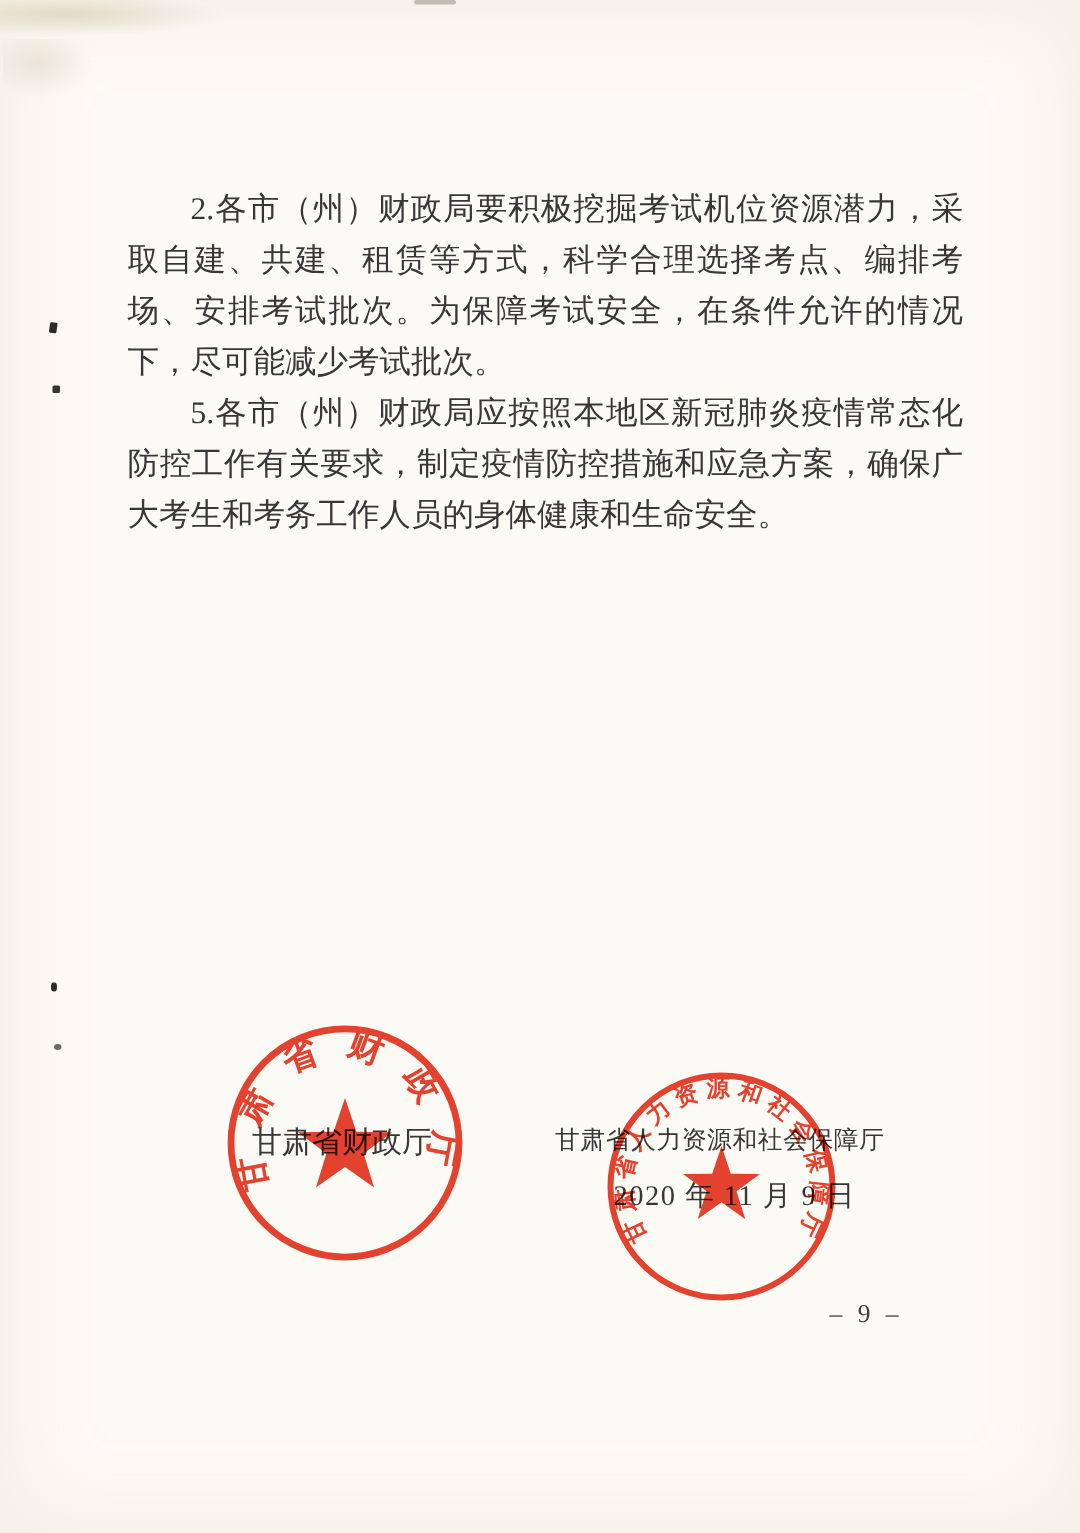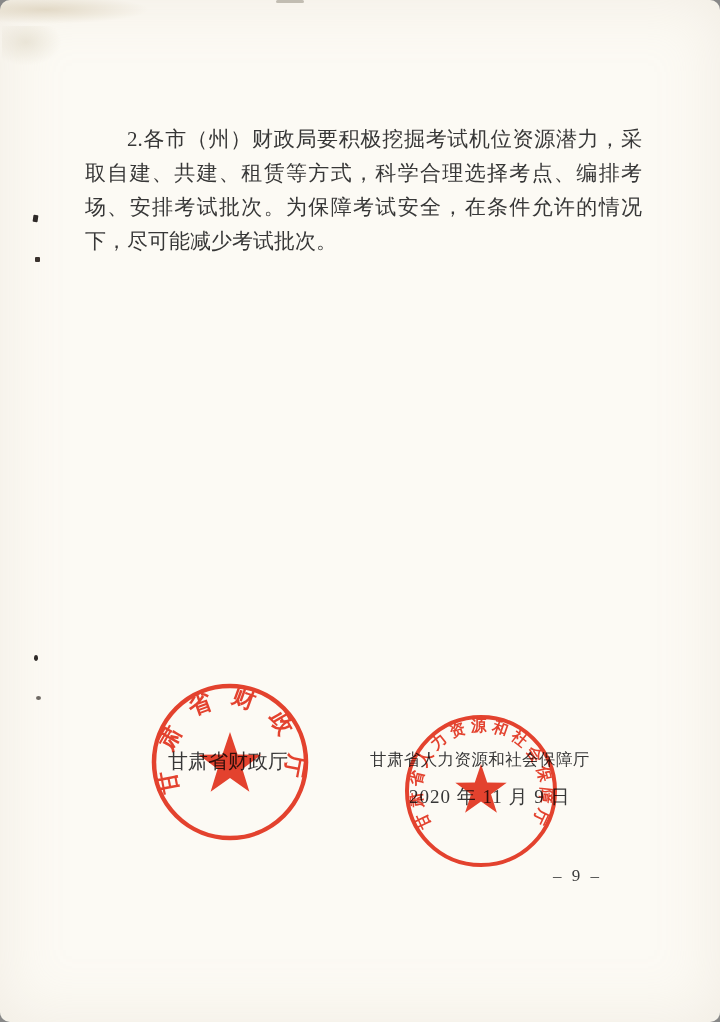--- a/index.html
+++ b/index.html
@@ -48,32 +48,33 @@
   .s4 { left:36px; top:696px; width:5px; height:4px; background:#55504a; border-radius:50%; opacity:.85; }
   .smudge-a { left:0; top:0; width:150px; height:24px;
               background:radial-gradient(ellipse at 30% 40%, rgba(205,190,160,.5), rgba(205,190,160,0) 70%); }
   .smudge-b { left:2px; top:26px; width:60px; height:40px;
               background:radial-gradient(ellipse at 40% 40%, rgba(205,195,170,.35), rgba(205,195,170,0) 70%); }
   .dash-top { left:276px; top:0; width:28px; height:3px; background:#b4afa4; opacity:.8; border-radius:2px; }
 </style>
 </head>
 <body>
 
-<div class="page" style="background: rgb(252, 250, 244); border-radius: 10px;">
+<div class="page" style="background: rgb(252, 250, 244);">
 
   <div class="artifact smudge-a"></div>
   <div class="artifact smudge-b"></div>
   <div class="artifact dash-top"></div>
   <div class="artifact s1"></div>
   <div class="artifact s2"></div>
   <div class="artifact s3"></div>
   <div class="artifact s4"></div>
 
   <main class="content">
     <p class="para">2.各市（州）财政局要积极挖掘考试机位资源潜力，采取自建、共建、租赁等方式，科学合理选择考点、编排考场、安排考试批次。为保障考试安全，在条件允许的情况下，尽可能减少考试批次。</p>
+    <p class="para">5.各市（州）财政局应按照本地区新冠肺炎疫情常态化防控工作有关要求，制定疫情防控措施和应急方案，确保广大考生和考务工作人员的身体健康和生命安全。</p>
   </main>
 
   <div class="org-left">甘肃省财政厅</div>
   <div class="org-right">甘肃省人力资源和社会保障厅</div>
   <div class="date">2020 年 11 月 9 日</div>
 
   <svg class="seal seal-left" viewBox="0 0 164 164" aria-hidden="true">
     <defs>
       <path id="arcL" d="M 35.3 114.7 A 57 57 0 1 1 128.7 114.7" fill="none"></path>
     </defs>

